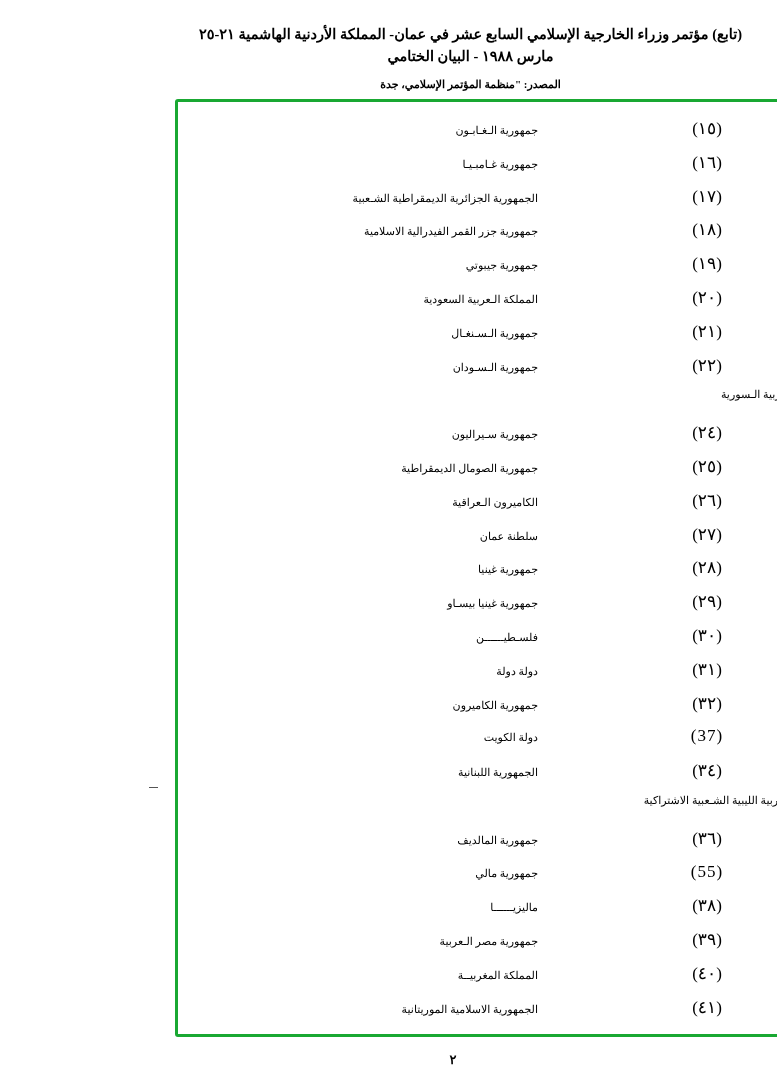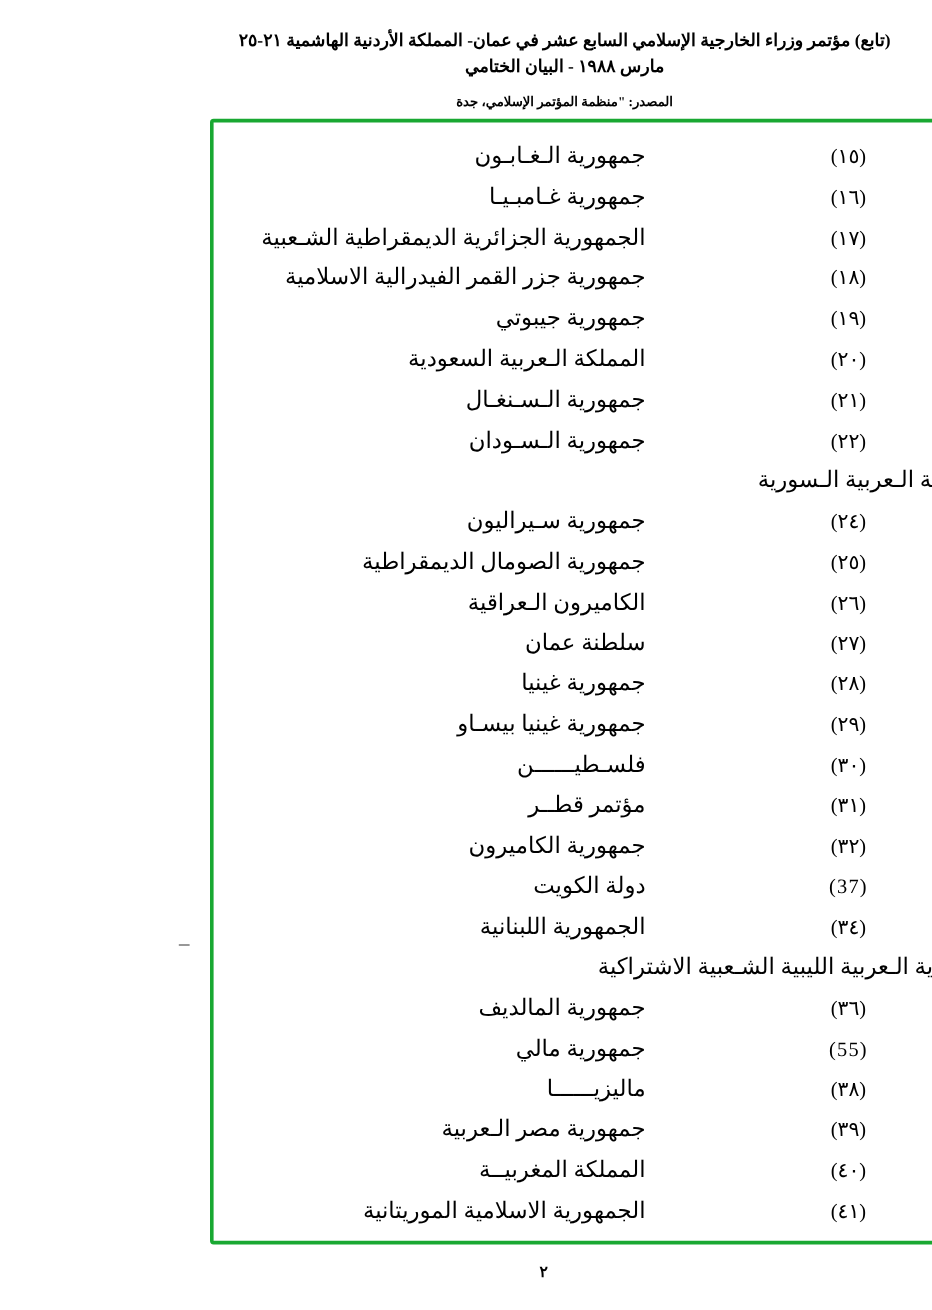--- a/index.html
+++ b/index.html
@@ -74,21 +74,21 @@
     letter-spacing: 1px;
     flex: 0 0 306px;
     padding-left: 4px;
     box-sizing: border-box;
     white-space: nowrap;
     direction: ltr;
     unicode-bidi: isolate;
   }
   .row-name {
     flex: 1 1 auto;
-    font-size: 19px;
+    font-size: 11px;
     padding-right: 14px;
     box-sizing: border-box;
     white-space: nowrap;
     letter-spacing: 0.3px;
   }
   .page-number {
     position: absolute;
     left: 0;
     right: 0;
     top: 1052px;
@@ -177,21 +177,21 @@
       <li class="row">
         <span class="row-num">(٢٩)</span>
         <span class="row-name">جمهورية غينيا بيسـاو</span>
       </li>
       <li class="row">
         <span class="row-num">(٣٠)</span>
         <span class="row-name">فلسـطيــــــن</span>
       </li>
       <li class="row">
         <span class="row-num">(٣١)</span>
-        <span class="row-name">مؤتمر قطــر</span>
+        <span class="row-name">دولة دولة</span>
       </li>
       <li class="row">
         <span class="row-num">(٣٢)</span>
         <span class="row-name">جمهورية الكاميرون</span>
       </li>
       <li class="row">
         <span class="row-num">(37)</span>
         <span class="row-name">دولة الكويت</span>
       </li>
       <li class="row">

